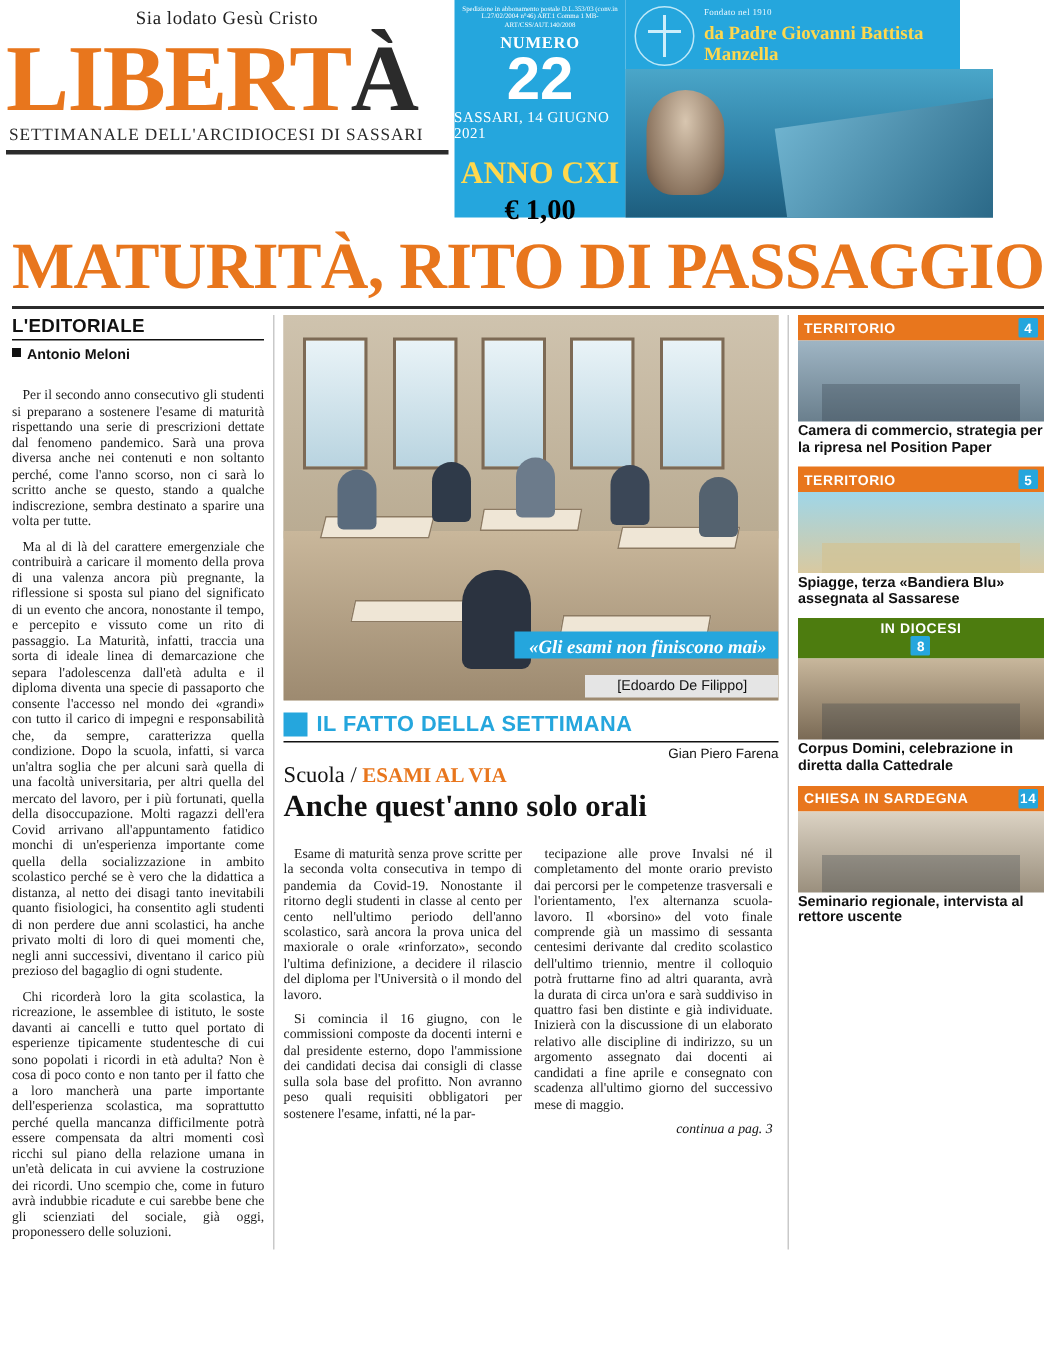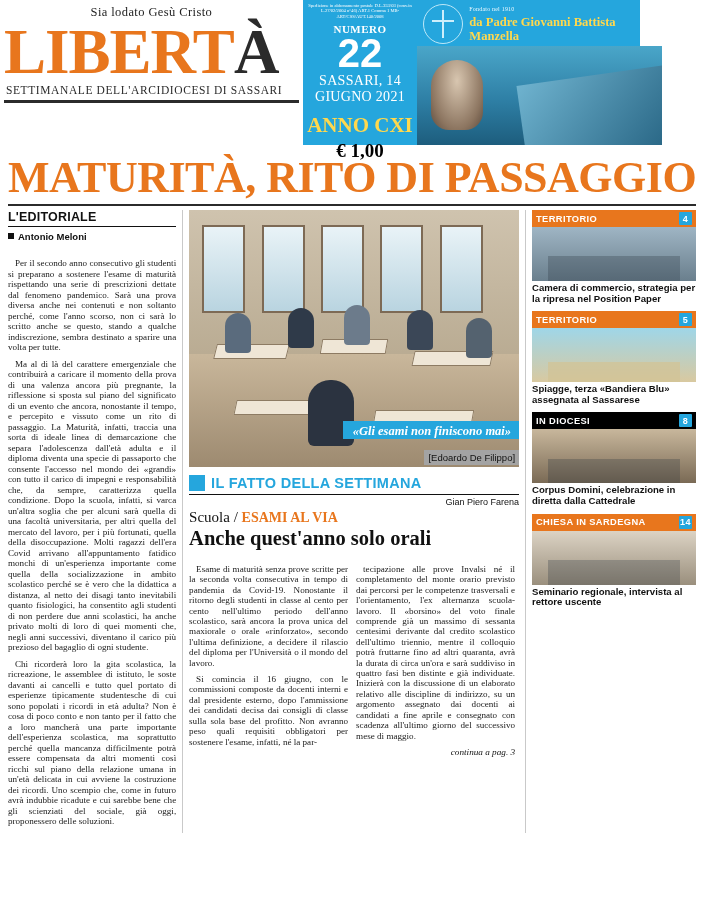--- a/index.html
+++ b/index.html
@@ -41,21 +41,21 @@
   }
   .mh-mid .numero {
     text-align:center; font-size:11px; font-weight:bold; letter-spacing:.5px;
     margin-top:4px;
   }
   .mh-mid .bignum {
     text-align:center; font-size:40px; font-weight:bold; line-height:36px;
     font-family:"Liberation Sans", sans-serif;
   }
   .mh-mid .place {
-    text-align:center; font-size:14px; letter-spacing:.3px; margin-top:2px;
+    font-size:10px; letter-spacing:.3px; margin-top:2px;
   }
   .mh-mid .anno {
     text-align:center; font-size:21px; font-weight:bold; color:#ffd84d;
     margin-top:8px; font-family:"Liberation Serif", serif;
   }
   .mh-mid .price {
     text-align:center; font-size:19px; font-weight:bold; color:#000000;
     margin-top:2px;
   }
 
@@ -164,22 +164,22 @@
   .photo .p3{ left:47%; top:37%; background:#6c7b8b; }
   .photo .p4{ left:66%; top:39%; background:#3b4757; }
   .photo .p5{ left:84%; top:42%; background:#54626f; }
   .photo .p6{ left:36%; top:66%; width:46px; height:66px; border-radius:22px 22px 6px 6px; background:#2b3340; }
   .photo .caption {
     position:absolute; right:0; bottom:28px; background:#25a6dd; color:#fff;
     font-size:12.5px; font-style:italic; font-weight:bold;
     padding:3px 8px 0 10px;
   }
   .photo .credit {
-    position:absolute; right:0; bottom:2px; background:#a3a3a3; color:#111;
-    font-size:9.5px; padding:2px 4px; font-family:"Liberation Sans", sans-serif;
+    position:absolute; right:0; bottom:2px; background:#e5e5e5; color:#111;
+    font-size:9.5px; padding:2px 21px; font-family:"Liberation Sans", sans-serif;
   }
 
   
   .fatto-bar {
     display:flex; align-items:center; gap:6px; margin-top:8px;
     border-bottom:1px solid #111; padding-bottom:3px;
   }
   .fatto-sq { width:16px; height:16px; background:#25a6dd; }
   .fatto-title {
     font-family:"Liberation Sans", sans-serif; font-weight:bold;
@@ -208,21 +208,21 @@
   }
 
   
   .rail-item { margin-bottom:7px; }
   .rail-tag {
     display:flex; align-items:center; justify-content:space-between;
     background:#e8761d; color:#fff;
     font-family:"Liberation Sans", sans-serif; font-weight:bold;
     font-size:9.3px; letter-spacing:.4px; padding:2px 4px;
   }
-  .rail-tag.diocesi { background:#000000; }
+  .rail-tag.diocesi { background:#4d7c0f;flex-direction:column; }
   .rail-tag .num {
     background:#25a6dd; color:#fff; width:13px; height:13px;
     display:flex; align-items:center; justify-content:center;
     font-size:9px; border-radius:1px;
   }
   .rail-img { width:164px; height:54px; overflow:hidden; position:relative; }
   .rail-img.a { background:linear-gradient(180deg,#9fb5c4,#6a7f8d); }
   .rail-img.b { background:linear-gradient(180deg,#9fd6e8,#d9c9a0); }
   .rail-img.c { background:linear-gradient(180deg,#c8b79c,#7a6a55); }
   .rail-img.d { background:linear-gradient(180deg,#dcd3c4,#9a8f7d); }

